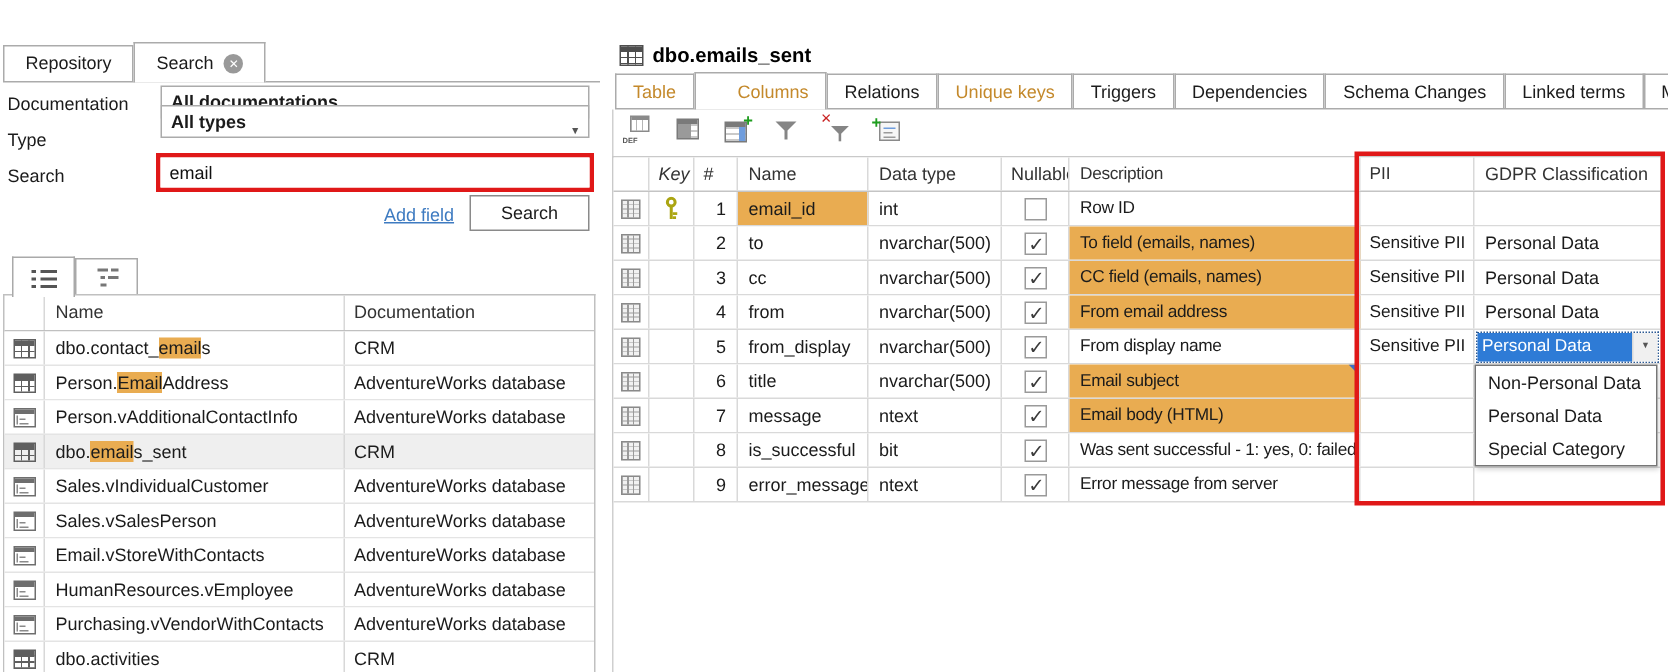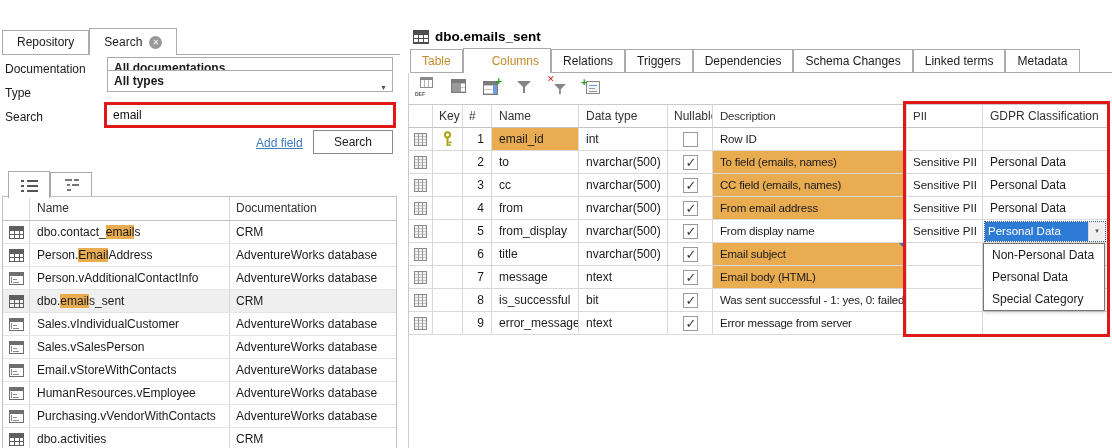--- a/index.html
+++ b/index.html
@@ -92,21 +92,21 @@
   .ic-note{position:absolute;left:7px;top:6px;width:14px;height:13px;border:1px solid #8a8a8a;background:#f6f6f6;background-image:
     linear-gradient(#6f9ddd,#6f9ddd),linear-gradient(#9a9a9a,#9a9a9a),linear-gradient(#9a9a9a,#9a9a9a);
     background-size:8px 1px,6px 1px,8px 1px;background-position:2px 3px,2px 6px,2px 9px;background-repeat:no-repeat;}
 
   
   .grid{position:absolute;left:0;top:78px;width:699px;border-top:1px solid #C9C9C9;border-left:1px solid #C9C9C9;}
   .grow{display:flex;height:23px;border-bottom:1px solid #D9D9D9;background:#fff;}
   .grow.ghead{border-bottom:1px solid #C4C4C4;color:#333;}
   .c{border-right:1px solid #D9D9D9;height:100%;line-height:22px;overflow:hidden;white-space:nowrap;flex:none;}
   .c-icon{width:24px;display:flex;align-items:center;justify-content:center;}
-  .c-key{width:30px;display:flex;align-items:center;justify-content:center;}
+  .c-key{width:30px;display:flex;align-items:center;justify-content:center;font-style:italic;}
   .ghead .c-key{display:block;padding-left:6px;}
   .c-num{width:29px;text-align:right;padding-right:7px;}
   .ghead .c-num{text-align:left;padding-left:6px;}
   .c-name{width:87px;padding-left:7px;}
   .c-type{width:89px;padding-left:7px;}
   .c-null{width:45px;display:flex;align-items:center;justify-content:center;}
   .ghead .c-null{display:block;padding-left:6px;}
   .c-desc{width:194px;padding-left:7px;position:relative;letter-spacing:-0.2px;font-size:11.5px;}
   .c-pii{width:76px;padding-left:6px;font-size:11.5px;}
   .c-gdpr{width:125px;padding-left:7px;}
@@ -264,20 +264,21 @@
 
     <div class="rtitle">
       <i class="ic-tablebig"></i>
       <b>dbo.emails_sent</b>
     </div>
 
     <div class="rtabs">
       <div class="rtab on">Table</div>
       <div class="rtab active on">Columns</div>
       <div class="rtab">Relations</div>
+      <div class="rtab on">Unique keys</div>
       <div class="rtab">Triggers</div>
       <div class="rtab">Dependencies</div>
       <div class="rtab">Schema Changes</div>
       <div class="rtab">Linked terms</div>
       <div class="rtab">Metadata</div>
     </div>
 
     <div class="rtoolbar">
       <span class="tbtn">
           <i class="ic-def"></i>

